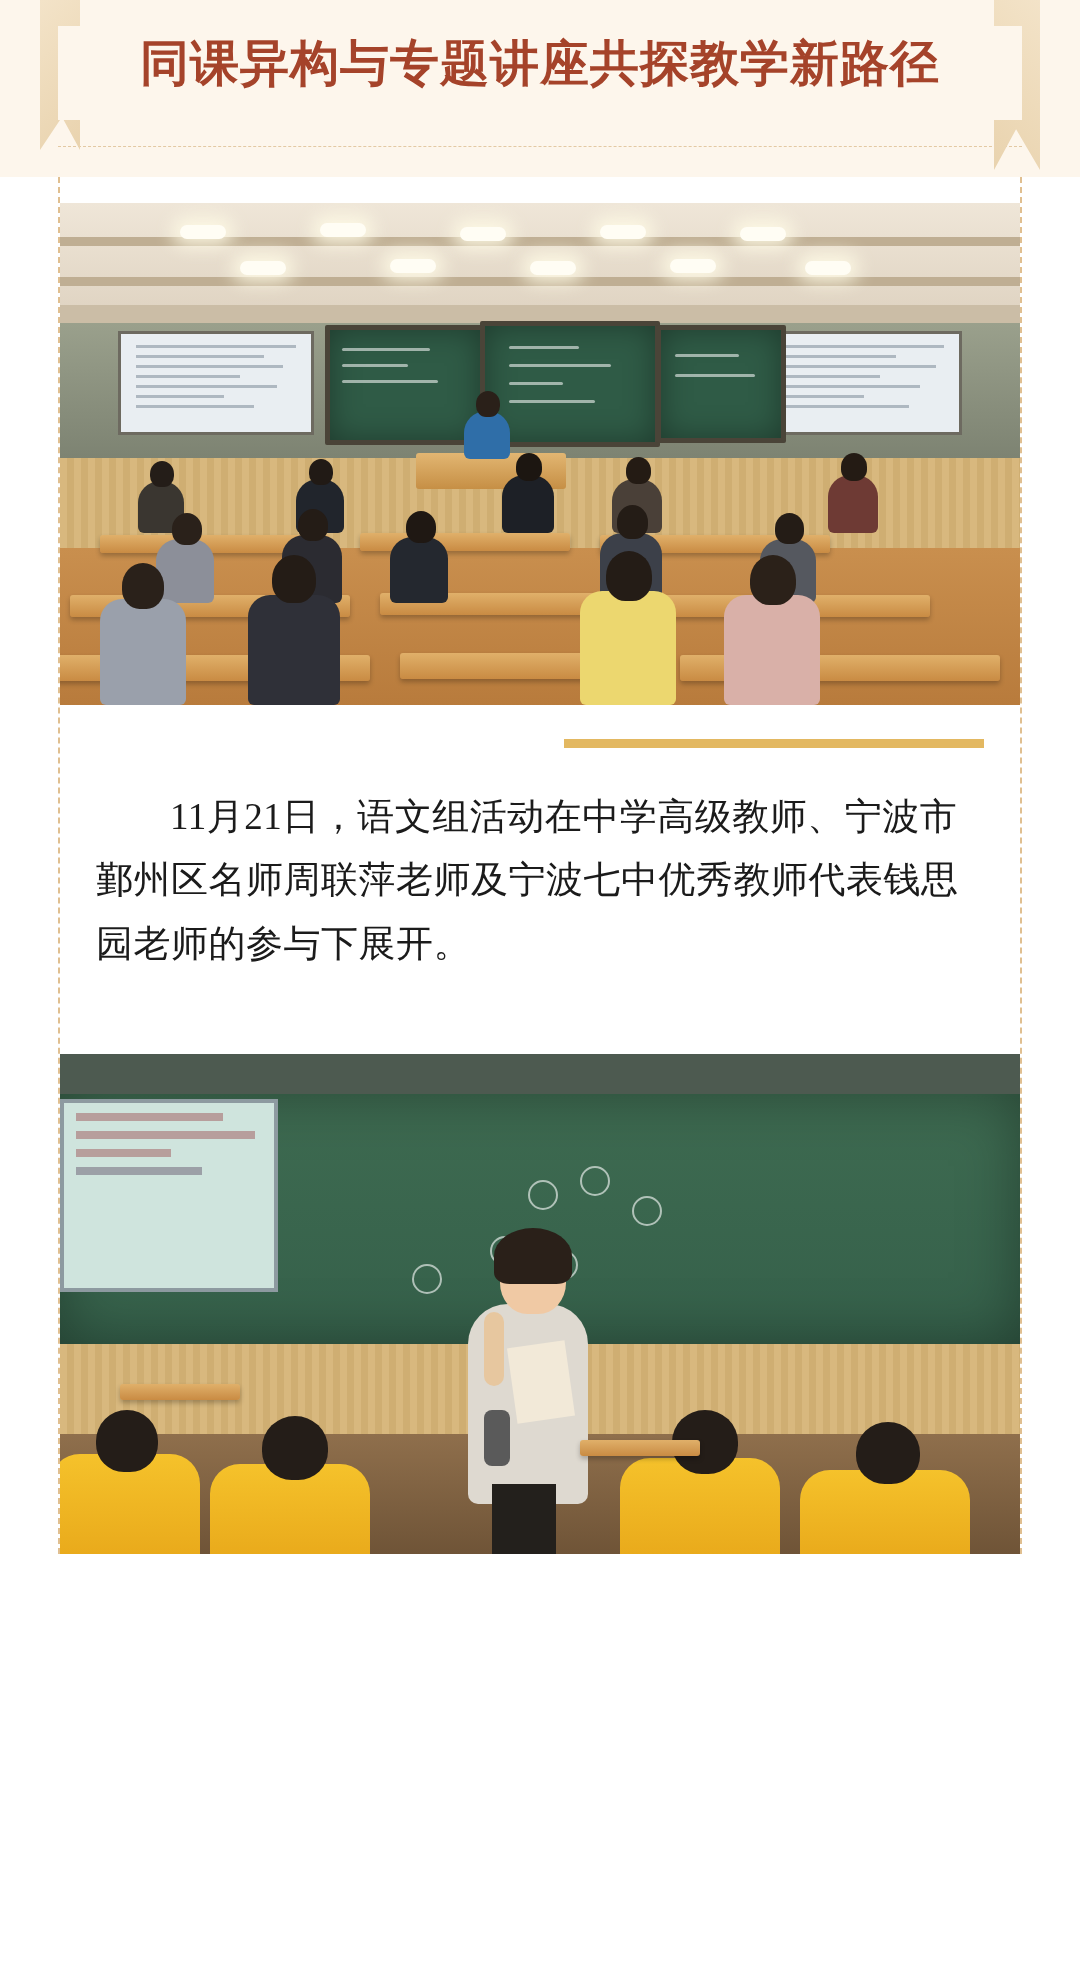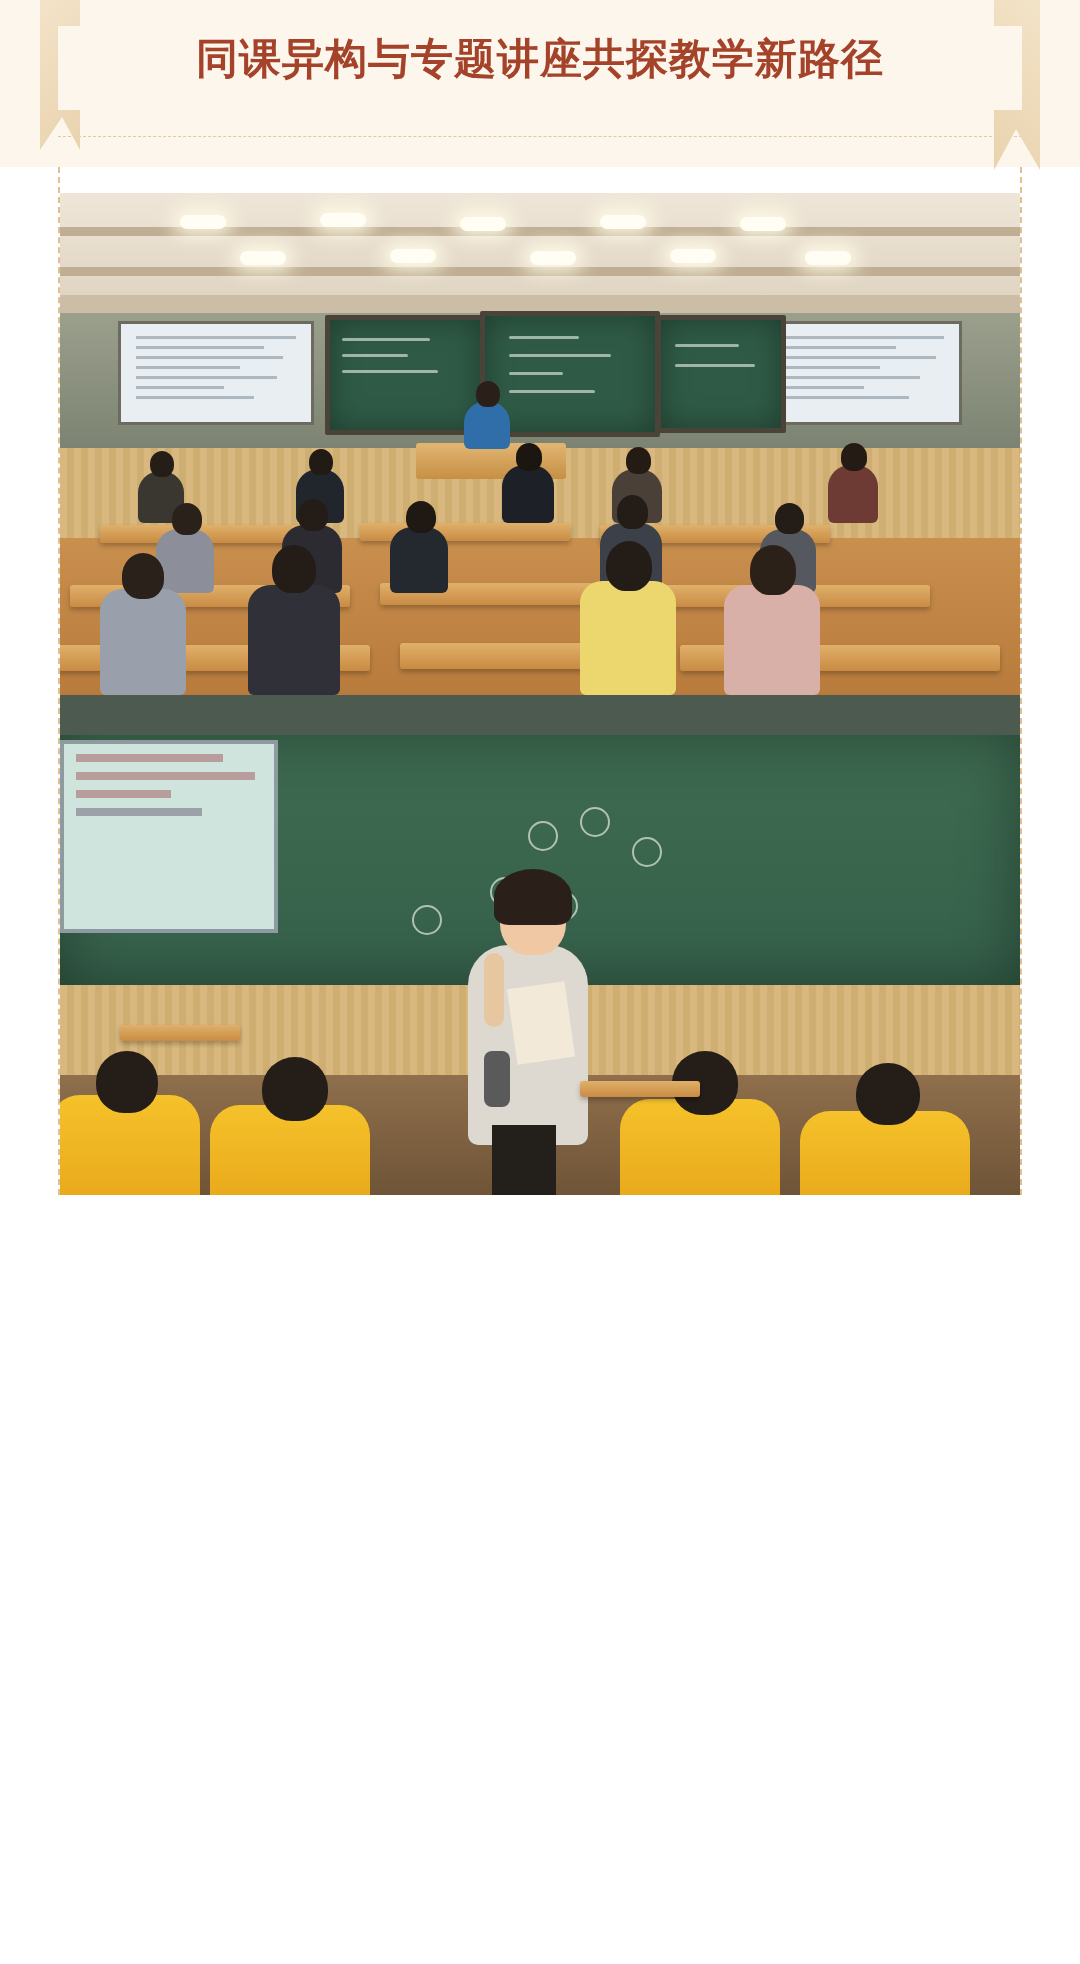--- a/index.html
+++ b/index.html
@@ -64,21 +64,21 @@
     color: #a5432a;
     font-weight: 700;
     line-height: 1.38;
     letter-spacing: 1px;
   }
   .title-main {
     font-size: 42px;
     margin-bottom: 8px;
   }
   .title-sub {
-    font-size: 42px;
+    font-size: 49px;
   }
   .header-rule {
     margin: 26px 58px 0 58px;
     border-bottom: 1px dashed #e3c9a3;
   }
 
   
   .content {
     position: relative;
     margin: 0 58px;
@@ -344,20 +344,24 @@
         <div class="head" style="left:62px; top:360px; width:42px; height:46px; background:#2a211a;"></div>
         <div class="body-shape" style="left:188px; top:392px; width:92px; height:110px; background:#2f3038;"></div>
         <div class="head" style="left:212px; top:352px; width:44px; height:48px; background:#241c16;"></div>
         <div class="body-shape" style="left:520px; top:388px; width:96px; height:114px; background:#ecd76f;"></div>
         <div class="head" style="left:546px; top:348px; width:46px; height:50px; background:#241c16;"></div>
         <div class="body-shape" style="left:664px; top:392px; width:96px; height:110px; background:#d9b0a8;"></div>
         <div class="head" style="left:690px; top:352px; width:46px; height:50px; background:#2b2119;"></div>
       </div>
     </div>
 
+    <div class="para-block">
+      <div class="gold-bar"></div>
+      <p class="para">11月21日，语文组活动在中学高级教师、宁波市鄞州区名师周联萍老师及宁波七中优秀教师代表钱思园老师的参与下展开。</p>
+    </div>
 
     <div class="photo-block">
       <div class="photo photo2">
         <span class="sr">一名学生站在绿色黑板前手持讲稿发言，前排学生穿黄色校服</span>
 
         <div class="p2-ceiling"></div>
         <div class="p2-board"></div>
 
         <div class="p2-proj">
           <div class="ln" style="width:70%"></div>

